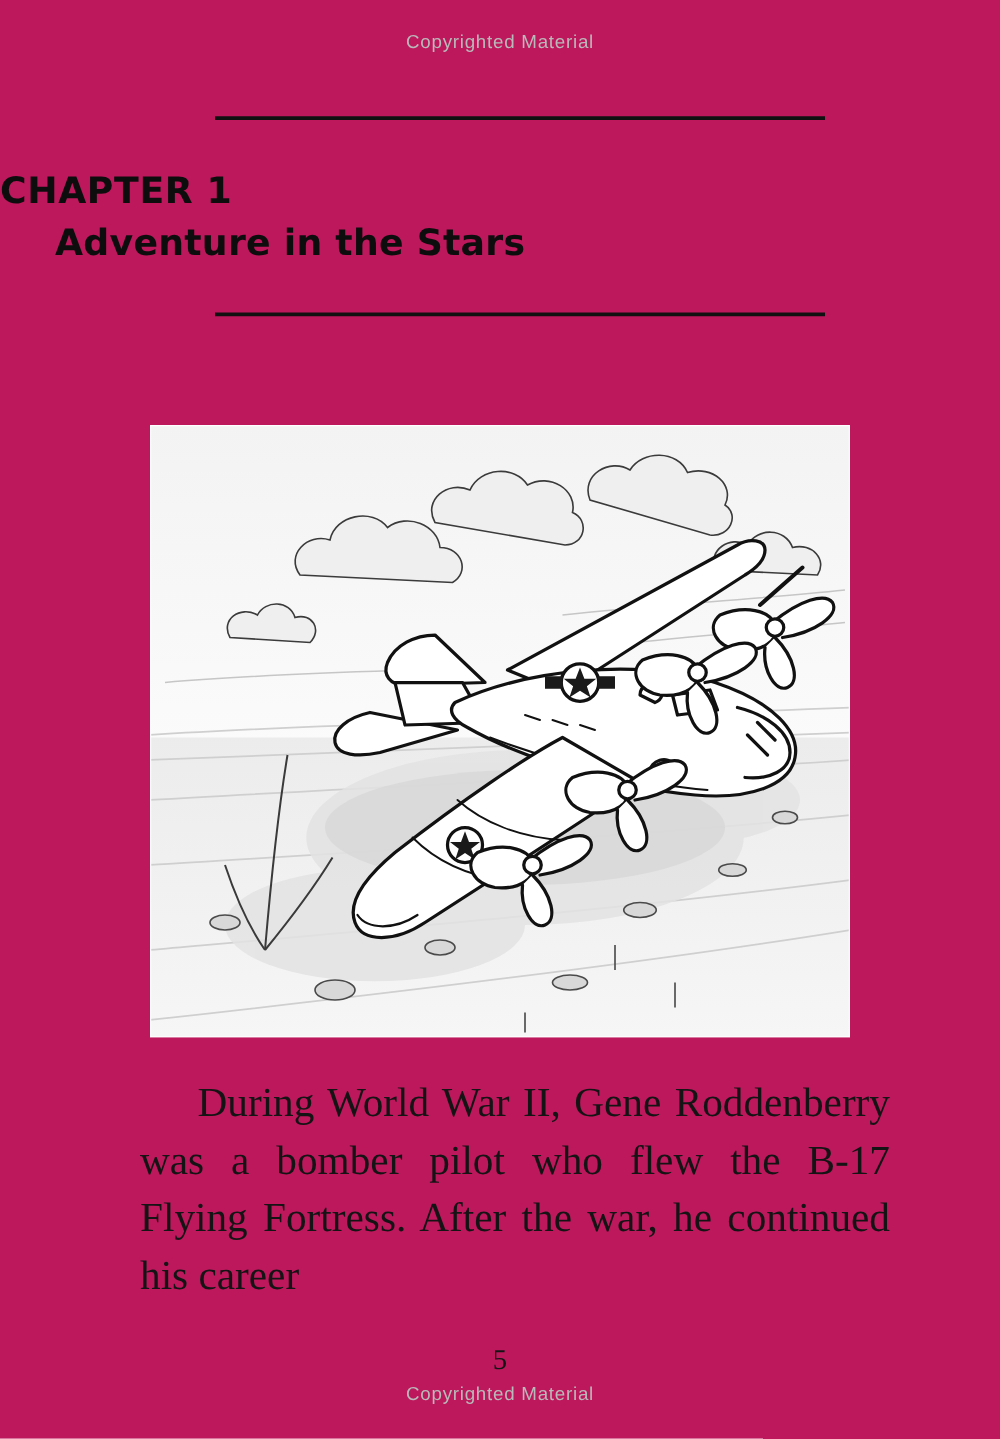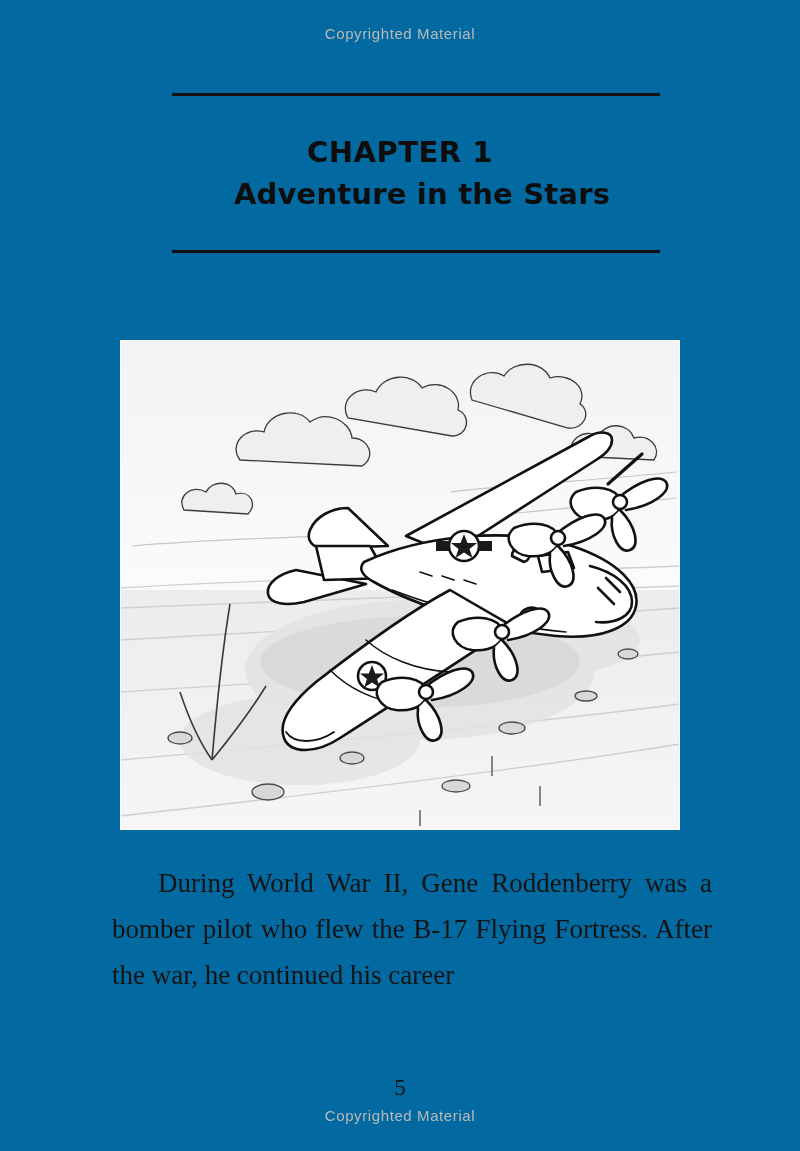--- a/index.html
+++ b/index.html
@@ -12,21 +12,21 @@
     height: 1151px;
     position: relative;
     font-family: "Liberation Serif", serif;
     color: #111111;
     overflow: hidden;
   }
 
   .page {
     position: absolute;
     inset: 0;
-    background: #0369a1;
+    background: #be185d;
     padding-left: 6px;
   }
 
   .watermark {
     position: absolute;
     left: 0;
     right: 0;
     text-align: center;
     font-family: "Liberation Sans", sans-serif;
     font-size: 15px;
@@ -45,21 +45,21 @@
     background: #111111;
   }
   .rule-top { top: 93px; }
   .rule-bottom { top: 250px; }
 
   .chapter-head {
     position: absolute;
     left: 0;
     right: 0;
     top: 131px;
-    text-align: center;
+    text-align: left;
     font-family: "DejaVu Sans", sans-serif;
     font-weight: bold;
     color: #0d0d0d;
   }
   .chapter-number {
     font-size: 29px;
     letter-spacing: 0.5px;
     line-height: 1.45;
   }
   .chapter-title {
@@ -77,21 +77,21 @@
     height: 490px;
   }
   .illustration svg { display: block; width: 100%; height: 100%; }
 
   .body-text {
     position: absolute;
     left: 112px;
     top: 860px;
     width: 600px;
     font-family: "Liberation Serif", serif;
-    font-size: 27px;
+    font-size: 33px;
     line-height: 46px;
     text-align: justify;
     color: #141414;
   }
   .body-text p { margin: 0; text-indent: 46px; }
 
   .folio {
     position: absolute;
     left: 0;
     right: 0;

